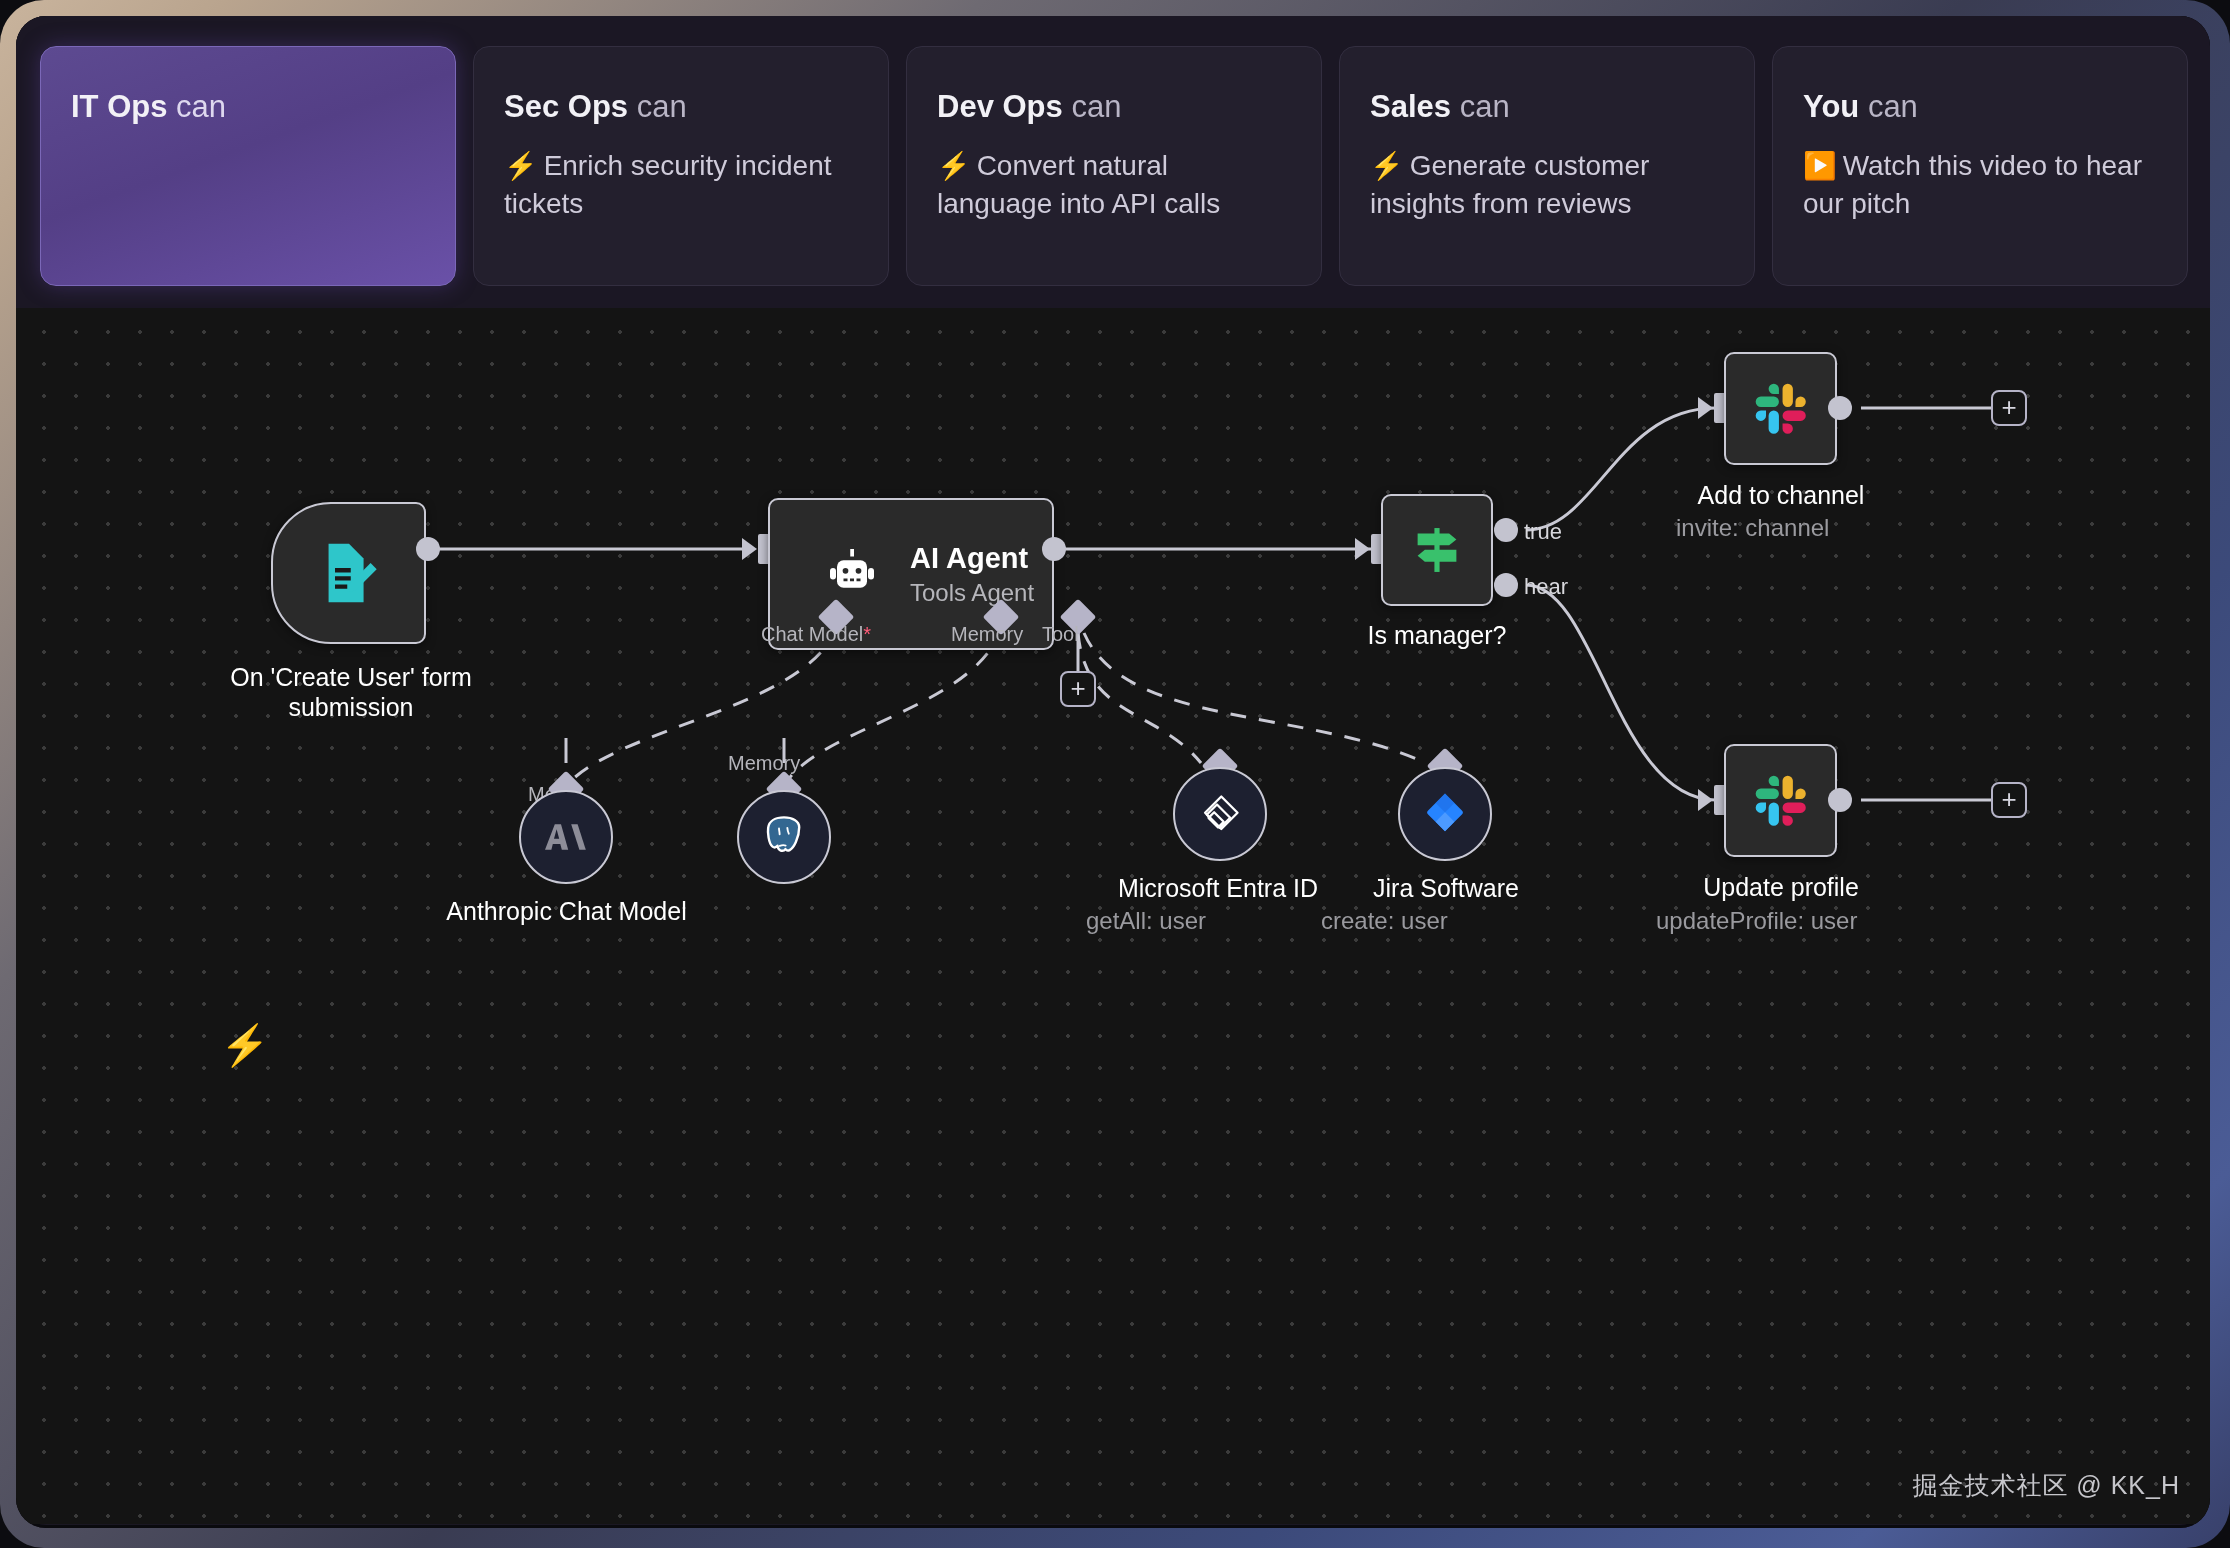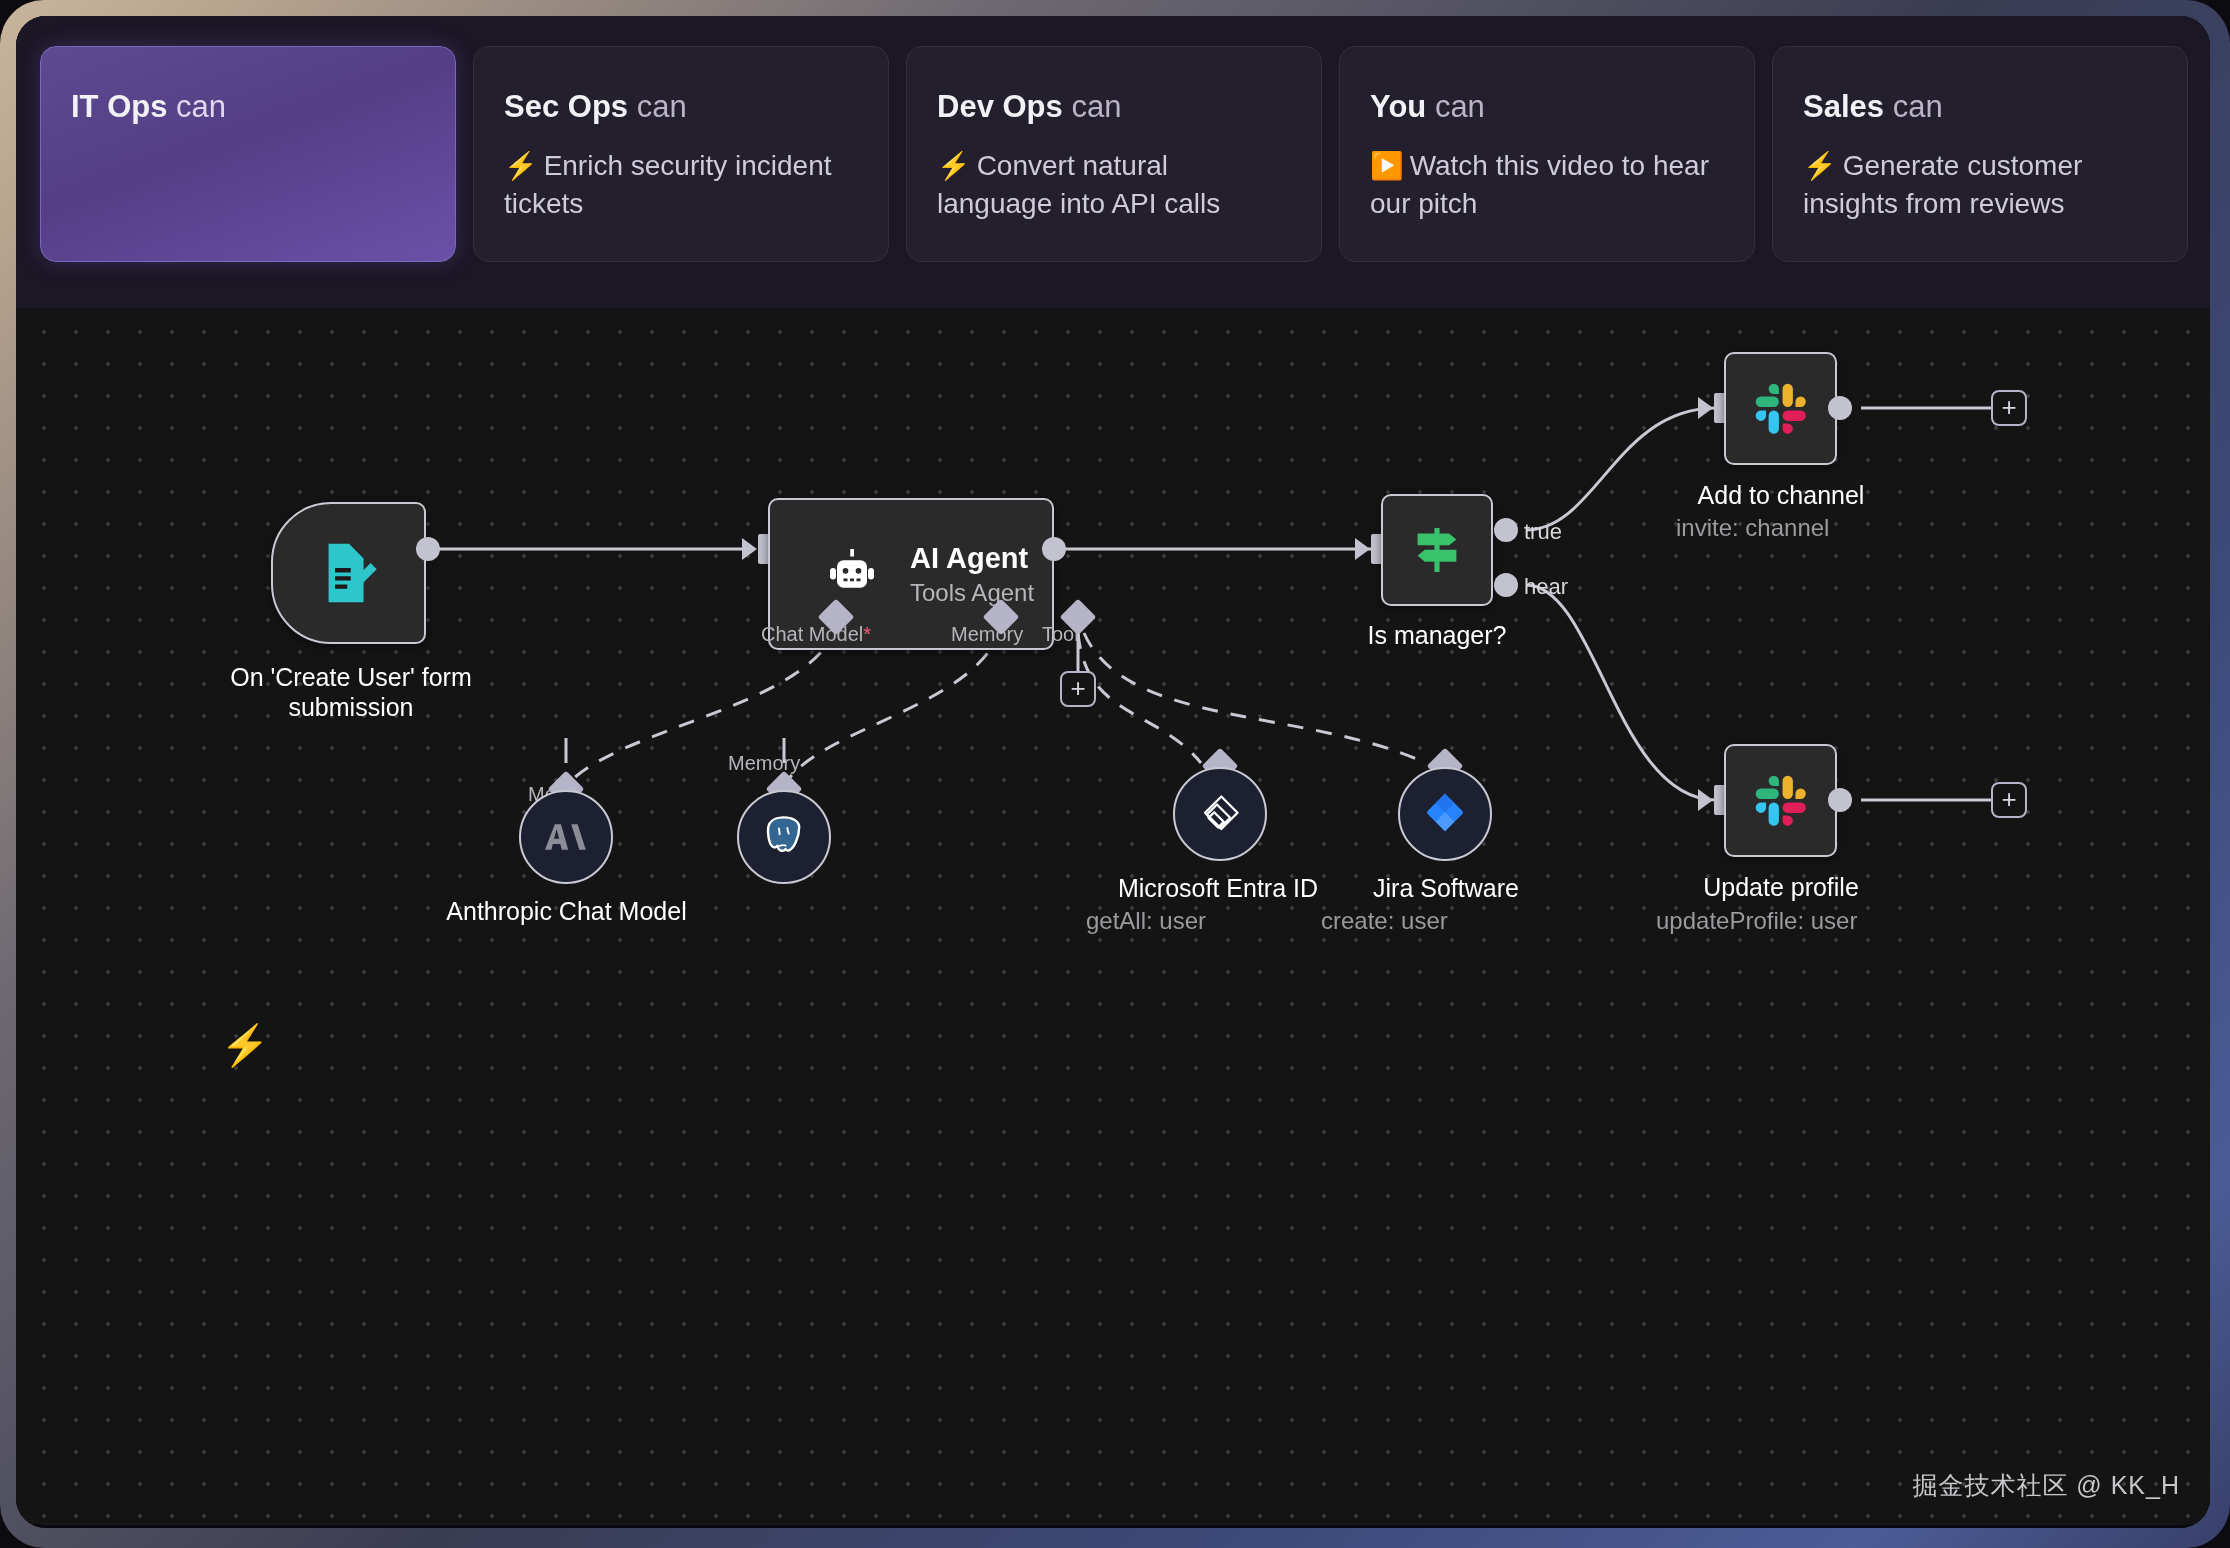--- a/index.html
+++ b/index.html
@@ -36,21 +36,21 @@
     position: absolute; left: 0; top: 0;
     width: 100%; height: 292px;
     background: #1b1724;
     display: flex;
     align-items: flex-start;
     padding: 30px 22px 0 24px;
     gap: 17px;
   }
   .promo-card {
     flex: 1 1 0;
-    height: 216px;
+    height: 240px;
     border-radius: 16px;
     background: #231f2d;
     border: 1px solid #332e40;
     padding: 42px 30px 11px 30px;
   }
   .promo-card.active {
     background: linear-gradient(160deg, #5d4a91 0%, #543f86 45%, #6a51a8 100%);
     border: 1px solid #7b68b8;
     box-shadow: 0 0 22px rgba(110,78,186,.35);
   }
@@ -214,27 +214,27 @@
         <div class="promo-role"><b>Sec Ops</b> <span class="can">can</span></div>
         <div class="promo-task"><span class="promo-emoji">⚡</span><span>Enrich security incident tickets</span></div>
       </div>
 
       <div class="promo-card">
         <div class="promo-role"><b>Dev Ops</b> <span class="can">can</span></div>
         <div class="promo-task"><span class="promo-emoji">⚡</span><span>Convert natural language into API calls</span></div>
       </div>
 
       <div class="promo-card">
+        <div class="promo-role"><b>Sales</b> <span class="can">can</span></div>
+        <div class="promo-task"><span class="promo-emoji">⚡</span><span>Generate customer insights from reviews</span></div>
+      </div>
+
+      <div class="promo-card">
         <div class="promo-role"><b>You</b> <span class="can">can</span></div>
         <div class="promo-task"><span class="promo-emoji">▶️</span><span>Watch this video to hear our pitch</span></div>
-      </div>
-
-      <div class="promo-card">
-        <div class="promo-role"><b>Sales</b> <span class="can">can</span></div>
-        <div class="promo-task"><span class="promo-emoji">⚡</span><span>Generate customer insights from reviews</span></div>
       </div>
 
     </div>
 
     <div id="canvas">
 
       <svg id="wires" viewBox="0 0 2194 1216">
 
         <path d="M300,241 L730,241" stroke="#c9c9d4" stroke-width="3" fill="none"></path>
 

